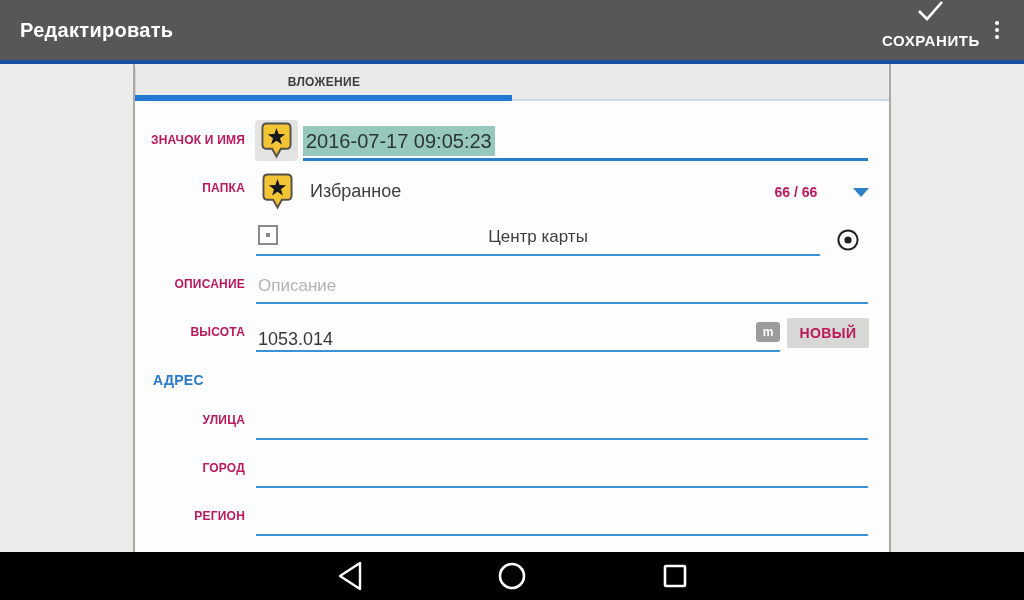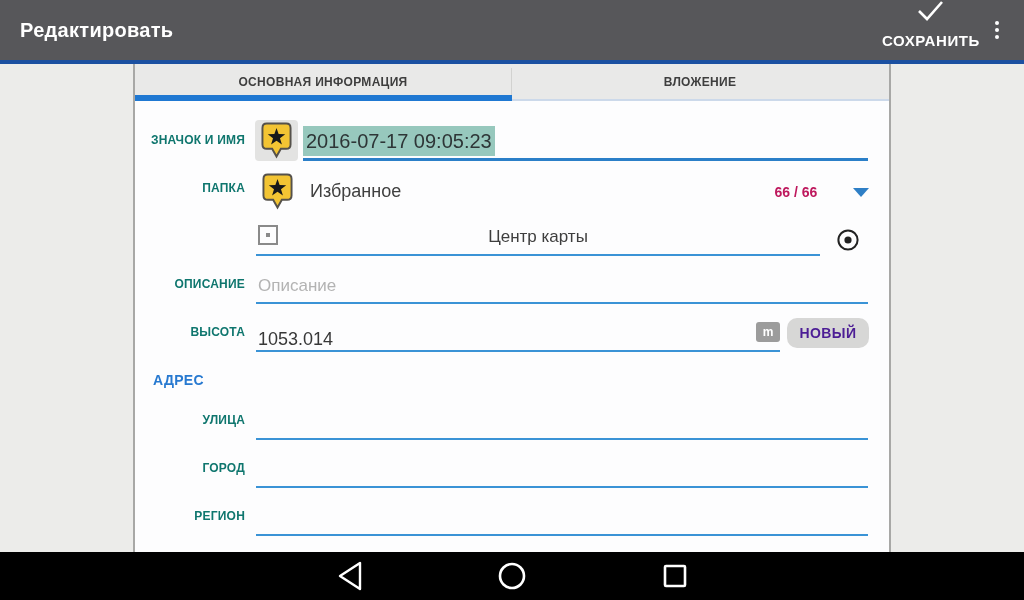--- a/index.html
+++ b/index.html
@@ -27,21 +27,21 @@
   
   .tabbar { position:absolute; left:135px; top:64px; width:754px; height:37px; background:#e9e9e8;
             border-bottom:2px solid #ccd9ea; display:flex; }
   .tab { width:376px; height:35px; display:flex; align-items:center; justify-content:center;
          font-size:12px; font-weight:bold; color:#3e3e3e; letter-spacing:.3px; cursor:pointer; }
   .tab-divider { width:1px; height:27px; margin-top:4px; background:#d2d2d0; }
   .tab-indicator { position:absolute; left:135px; top:95px; width:377px; height:6px; background:#1f78d2; }
 
   
   .flabel { position:absolute; left:140px; width:105px; text-align:right; font-size:12px;
-            font-weight:bold; color:#0f766e; letter-spacing:.2px; line-height:13px; }
+            font-weight:bold; color:#be185d; letter-spacing:.2px; line-height:13px; }
   .flabel.wrap { word-break:break-all; }
   .l-name{ top:134px; } .l-folder{ top:182px; } .l-loc{ top:219px; } .l-desc{ top:278px; }
   .l-alt{ top:326px; } .l-street{ top:414px; } .l-city{ top:462px; } .l-region{ top:510px; }
 
   
   .uline { position:absolute; height:2px; background:#3a93d6; }
   .u-name   { left:303px; top:158px; width:565px; height:3px; background:#2b7fc8; }
   .u-loc    { left:256px; top:254px; width:564px; }
   .u-desc   { left:256px; top:302px; width:612px; }
   .u-alt    { left:256px; top:350px; width:524px; }
@@ -69,21 +69,21 @@
   .loc-value { position:absolute; left:256px; top:227px; width:564px; text-align:center;
                font-size:17px; color:#3e3e3e; cursor:pointer; }
   .loc-target { position:absolute; left:834px; top:226px; width:28px; height:28px;
                 display:flex; align-items:center; justify-content:center; cursor:pointer; }
   .desc-value { position:absolute; left:258px; top:276px; font-size:17px; color:#b3b3b3; }
   .alt-value { position:absolute; left:258px; top:321px; font-size:18px; color:#383838;margin-top:8px; }
   .alt-unit { position:absolute; left:756px; top:322px; width:24px; height:20px; background:#9c9c9c;
               border-radius:3px; color:#ffffff; font-size:12px; font-weight:bold; text-align:center;
               line-height:20px; }
   .alt-new { position:absolute; left:787px; top:318px; width:82px; height:30px; background:#d7d7d6;
-             border-radius:10px; font-size:14px; font-weight:bold; color:#4c1d95; text-align:center;
+             border-radius:2px; font-size:14px; font-weight:bold; color:#be185d; text-align:center;
              line-height:30px; letter-spacing:.4px; cursor:pointer; }
   .addr-header { position:absolute; left:153px; top:372px; font-size:14px; font-weight:bold;
                  color:#2779d0; letter-spacing:.3px; }
 
   
   .navbar { position:absolute; left:0; top:552px; width:1024px; height:48px; background:#000000; }
   .nav-ic { position:absolute; top:0; width:48px; height:48px; display:flex; align-items:center;
             justify-content:center; cursor:pointer; }
   .nav-back { left:327px; } .nav-home { left:488px; } .nav-recents { left:651px; }
 </style>
@@ -106,21 +106,20 @@
         <i></i>
     </div>
   </div>
   <div class="ab-underline"></div>
 
   <div class="panel-edge edge-l"></div>
   <div class="panel-edge edge-r"></div>
   <div class="panel"></div>
 
   <div class="tabbar">
-    <div class="tab">ОСНОВНАЯ ИНФОРМАЦИЯ</div>
     <div class="tab-divider"></div>
     <div class="tab">ВЛОЖЕНИЕ</div>
   </div>
   <div class="tab-indicator"></div>
 
   <div class="flabel l-name">ЗНАЧОК И ИМЯ</div>
   <div class="flabel l-folder">ПАПКА</div>
   <div class="flabel l-desc">ОПИСАНИЕ</div>
   <div class="flabel l-alt">ВЫСОТА</div>
   <div class="flabel l-street">УЛИЦА</div>

